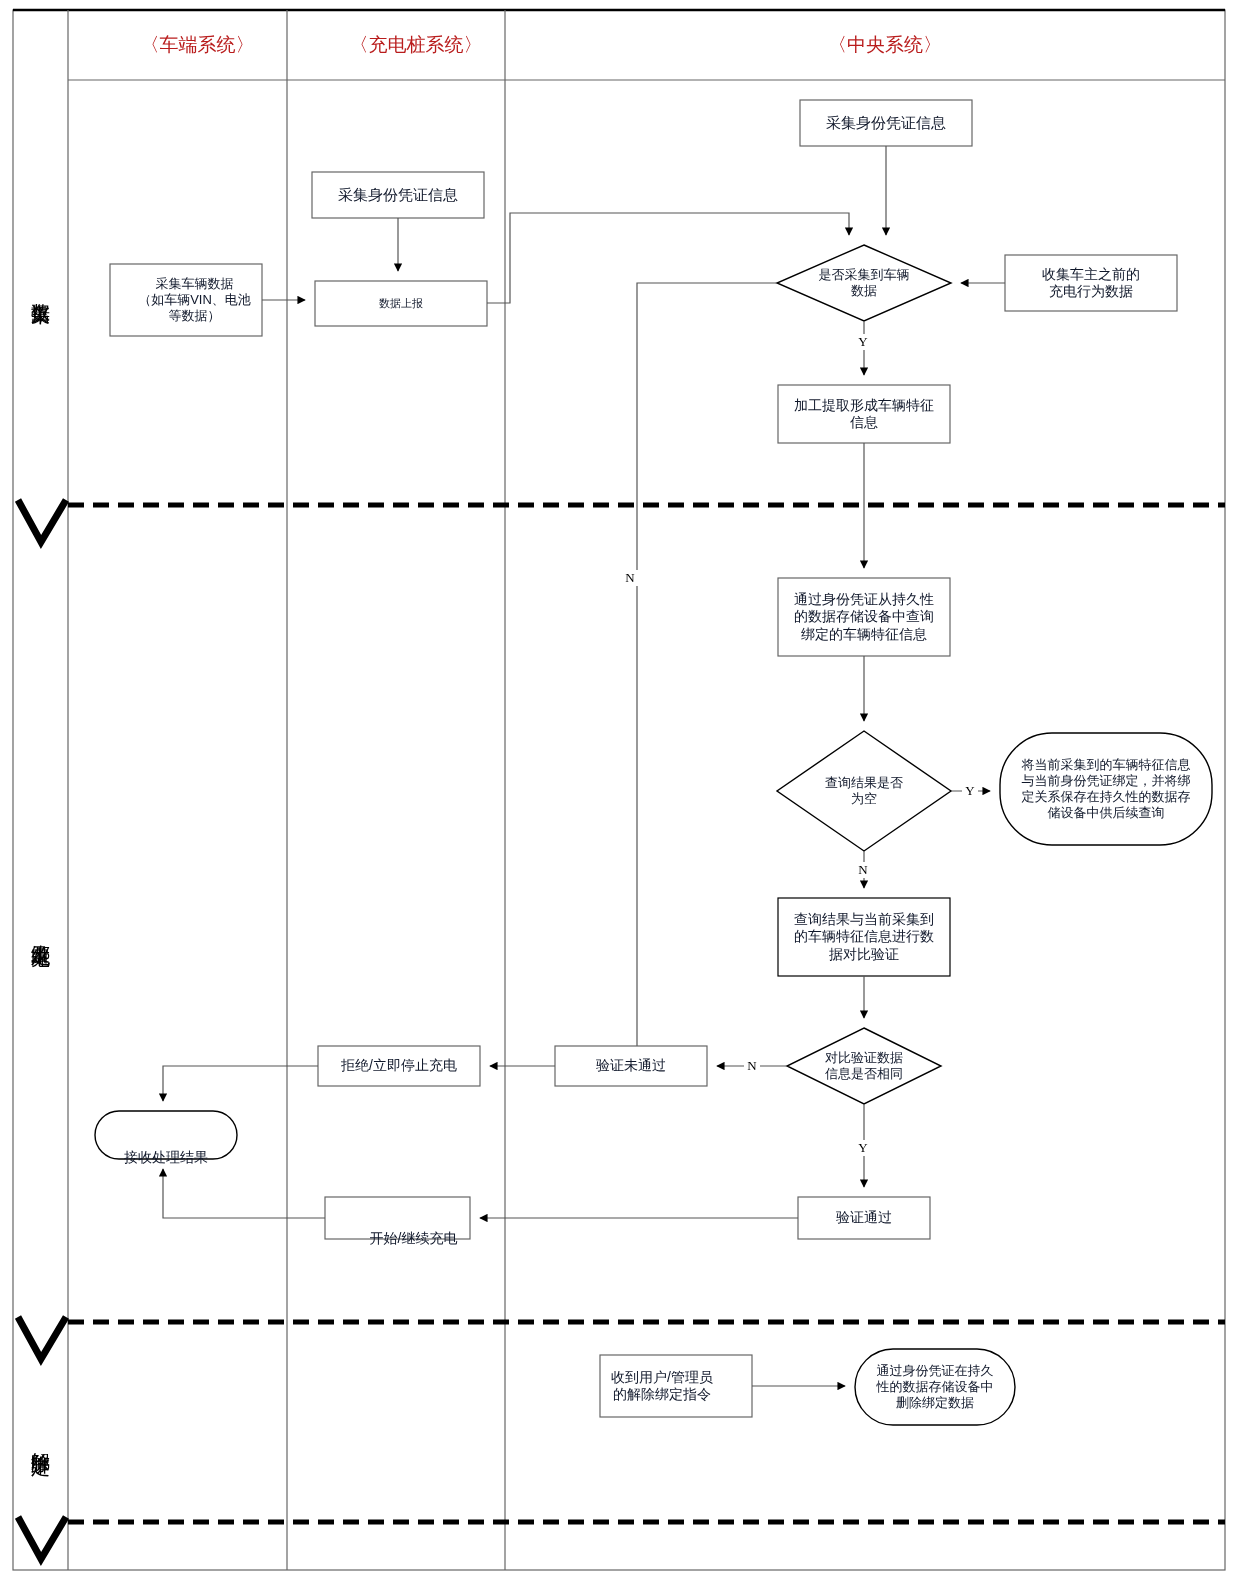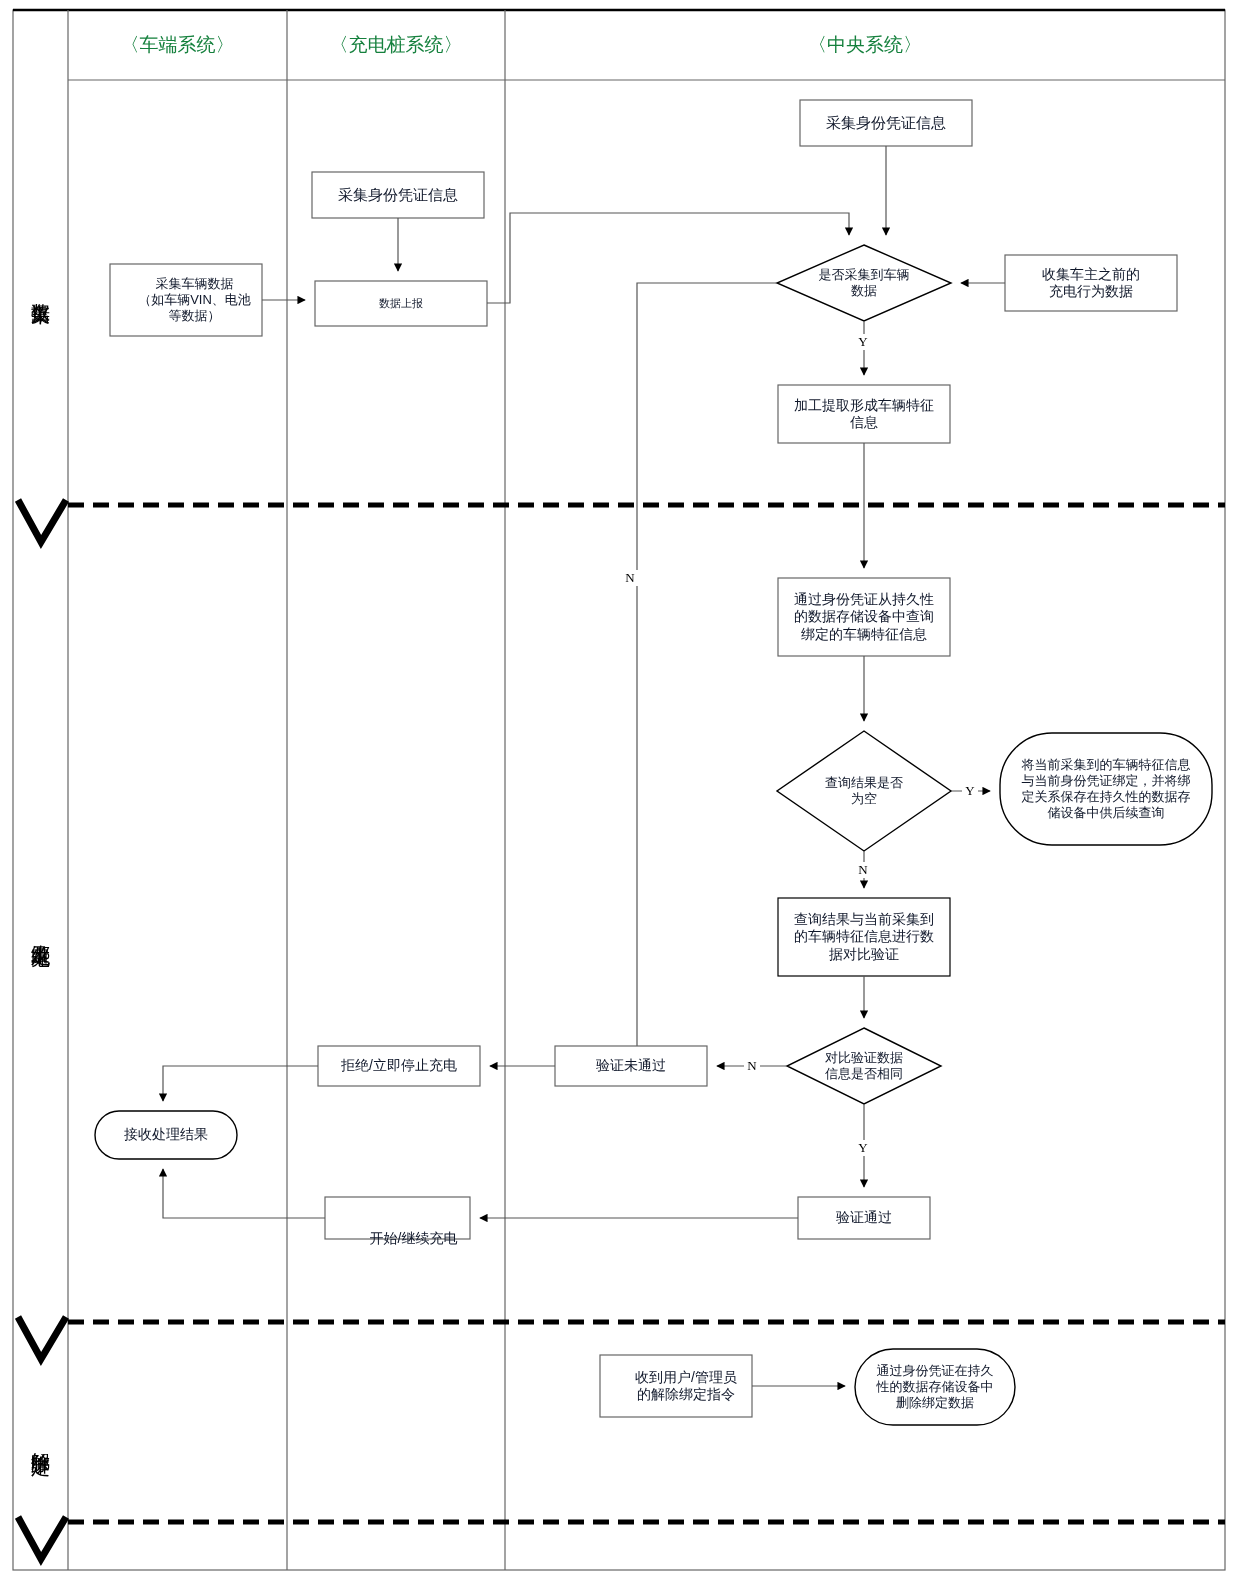--- a/index.html
+++ b/index.html
@@ -13,22 +13,23 @@
     text-align:center;
     color:#0f172a;
     font-family:"Liberation Sans","DejaVu Sans",sans-serif;
     line-height:1.22;
     white-space:pre-line;
     pointer-events:none;
   }
   .swim-head{
     position:absolute;
     display:flex;align-items:center;justify-content:center;
-    font-size:19px;color:#15803d;
+    font-size:19px;color:#b91c1c;
     font-family:"Liberation Serif","DejaVu Serif",serif;
+    padding-left:20px;
   }
   .vlabel{
     position:absolute;
     display:flex;align-items:center;justify-content:center;
     font-size:19px;color:#000;
     font-family:"Liberation Serif","DejaVu Serif",serif;
     writing-mode:vertical-rl;
     text-orientation:upright;
     letter-spacing:1px;
   }
@@ -222,33 +223,33 @@
   </div>
 
   <div class="node-text" style="left:555px;top:1046px;width:152px;height:40px;font-size:14px;">
     <span>验证未通过</span>
   </div>
 
   <div class="node-text" style="left:318px;top:1046px;width:162px;height:40px;font-size:14px;">
     <span>拒绝/立即停止充电</span>
   </div>
 
-  <div class="node-text" style="left:95px;top:1111px;width:142px;height:48px;font-size:14px;">
+  <div class="node-text" style="left:95px;top:1134px;width:142px;height:48px;font-size:14px;">
     <span>接收处理结果</span>
   </div>
 
   <div class="node-text" style="left:798px;top:1197px;width:132px;height:42px;font-size:14px;">
     <span>验证通过</span>
   </div>
 
   <div class="node-text" style="left:341px;top:1197px;width:145px;height:50px;font-size:14px;align-items:flex-end;">
     <span>开始/继续充电</span>
   </div>
 
-  <div class="node-text" style="left:600px;top:1355px;width:172px;height:62px;font-size:14px;">
+  <div class="node-text" style="left:576px;top:1355px;width:172px;height:62px;font-size:14px;">
     <span>收到用户/管理员
 的解除绑定指令</span>
   </div>
 
   <div class="node-text" style="left:857px;top:1351px;width:156px;height:72px;font-size:13px;">
     <span>通过身份凭证在持久
 性的数据存储设备中
 删除绑定数据</span>
   </div>
 

